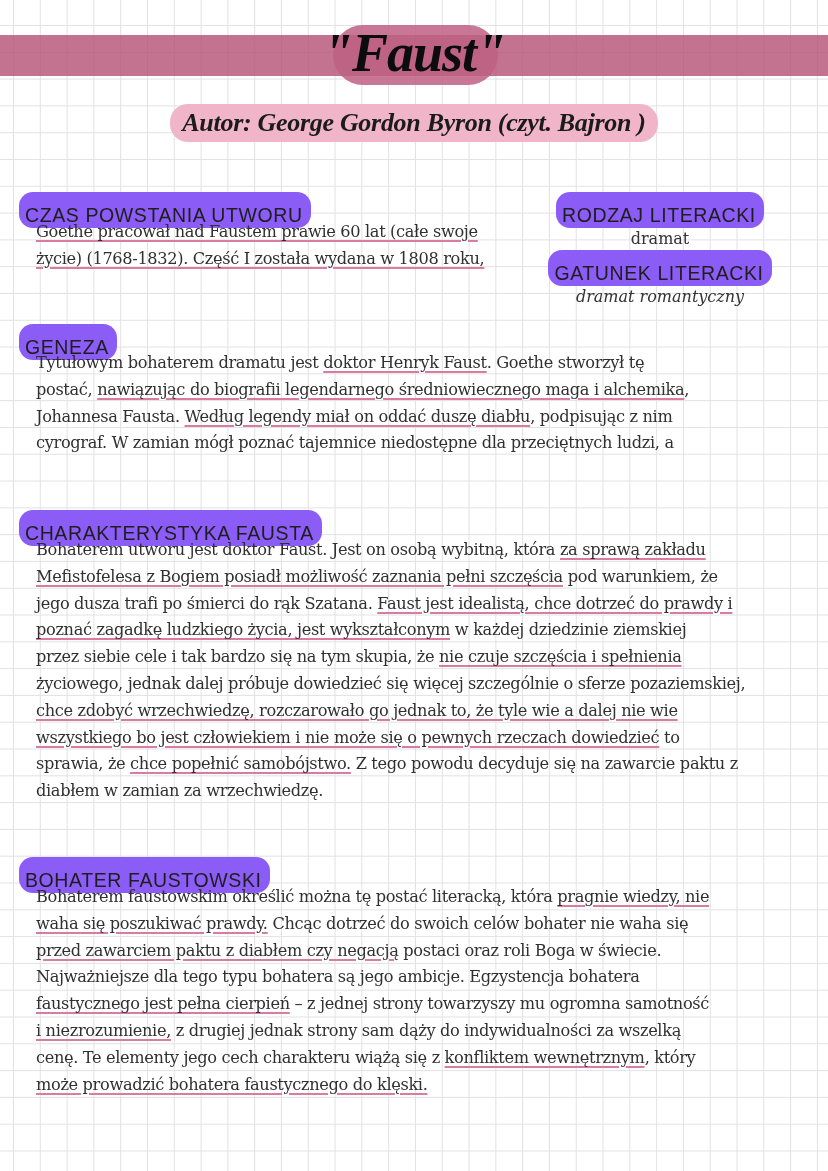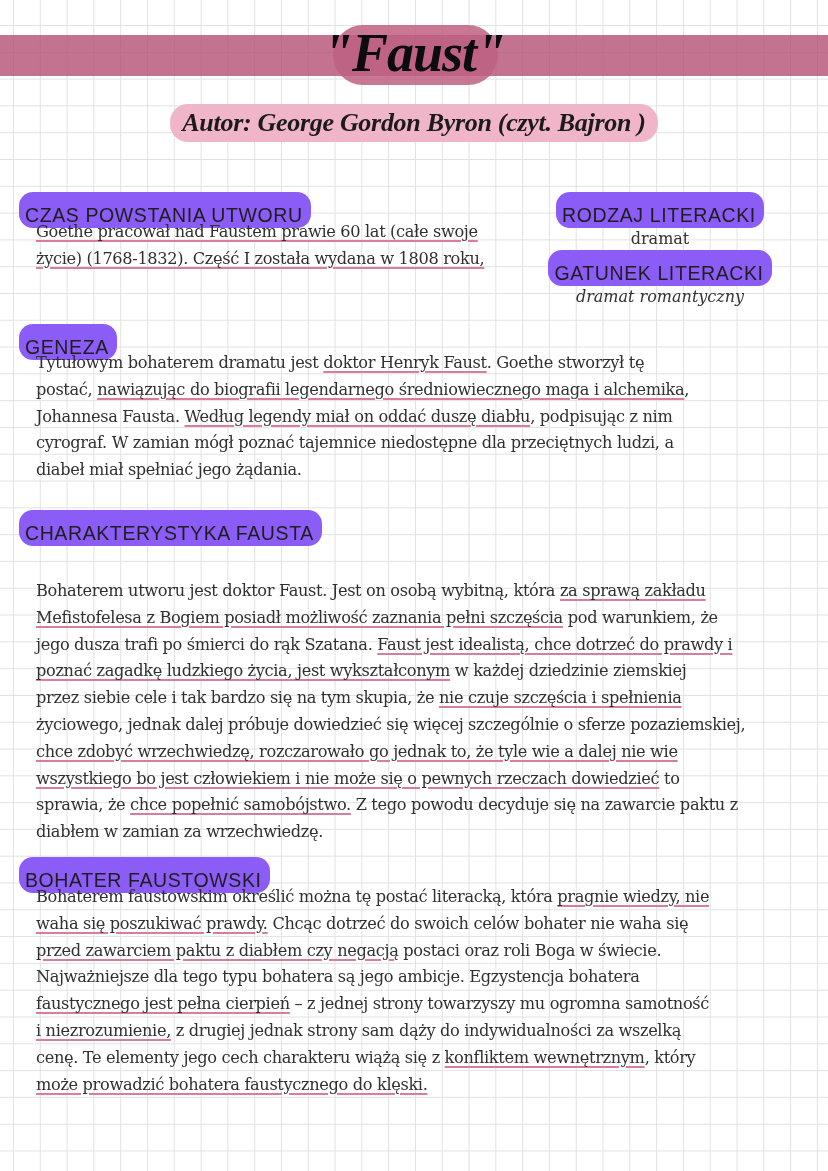--- a/index.html
+++ b/index.html
@@ -73,25 +73,24 @@
   <div><span class="heading rh">GATUNEK LITERACKI</span></div>
   <span class="rv" style="margin-top:0;font-style:italic;">dramat romantyczny</span>
 </div>
 
 <div class="heading" style="left:19px; top:324px;">GENEZA</div>
 <div class="para" style="top:350px;">
   <span class="line"><span>Tytułowym bohaterem dramatu jest </span><span class="u">doktor Henryk Faust</span><span>. Goethe stworzył tę</span></span>
   <span class="line"><span>postać, </span><span class="u">nawiązując do biografii legendarnego średniowiecznego maga i alchemika</span><span>,</span></span>
   <span class="line"><span>Johannesa Fausta. </span><span class="u">Według legendy miał on oddać duszę diabłu</span><span>, podpisując z nim</span></span>
   <span class="line"><span>cyrograf. W zamian mógł poznać tajemnice niedostępne dla przeciętnych ludzi, a</span></span>
-  <span class="line"><span>diabeł miał spełniać jego żądania.</span></span>
 </div>
 
 <div class="heading" style="left:19px; top:510px;">CHARAKTERYSTYKA FAUSTA</div>
-<div class="para" style="top:537px;margin-top:41px;">
+<div class="para" style="top:537px;">
   <span class="line"><span>Bohaterem utworu jest doktor Faust. Jest on osobą wybitną, która </span><span class="u">za sprawą zakładu</span><span></span></span>
   <span class="line"><span></span><span class="u">Mefistofelesa z Bogiem posiadł możliwość zaznania pełni szczęścia</span><span> pod warunkiem, że</span></span>
   <span class="line"><span>jego dusza trafi po śmierci do rąk Szatana. </span><span class="u">Faust jest idealistą, chce dotrzeć do prawdy i</span><span></span></span>
   <span class="line"><span></span><span class="u">poznać zagadkę ludzkiego życia, jest wykształconym</span><span> w każdej dziedzinie ziemskiej</span></span>
   <span class="line"><span>przez siebie cele i tak bardzo się na tym skupia, że </span><span class="u">nie czuje szczęścia i spełnienia</span><span></span></span>
   <span class="line"><span>życiowego, jednak dalej próbuje dowiedzieć się więcej szczególnie o sferze pozaziemskiej,</span></span>
   <span class="line"><span></span><span class="u">chce zdobyć wrzechwiedzę, rozczarowało go jednak to, że tyle wie a dalej nie wie</span><span></span></span>
   <span class="line"><span></span><span class="u">wszystkiego bo jest człowiekiem i nie może się o pewnych rzeczach dowiedzieć</span><span> to</span></span>
   <span class="line"><span>sprawia, że </span><span class="u">chce popełnić samobójstwo.</span><span> Z tego powodu decyduje się na zawarcie paktu z</span></span>
   <span class="line"><span>diabłem w zamian za wrzechwiedzę.</span></span>

